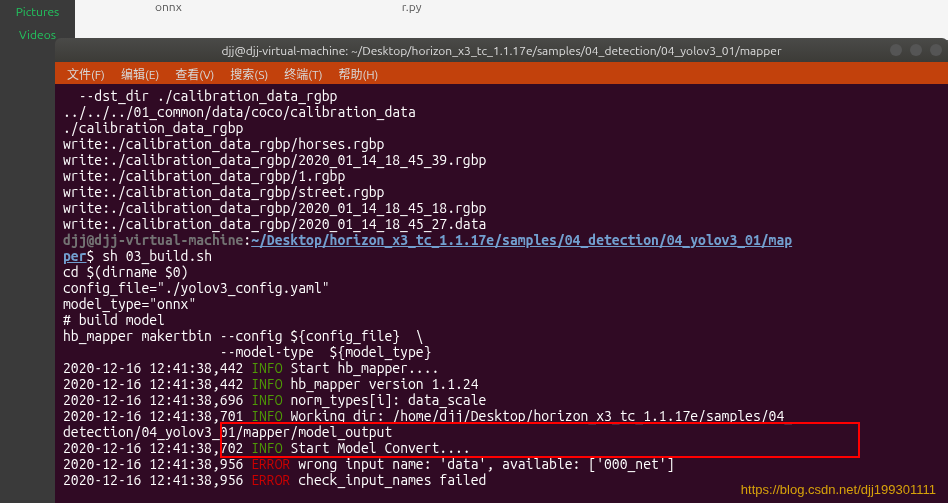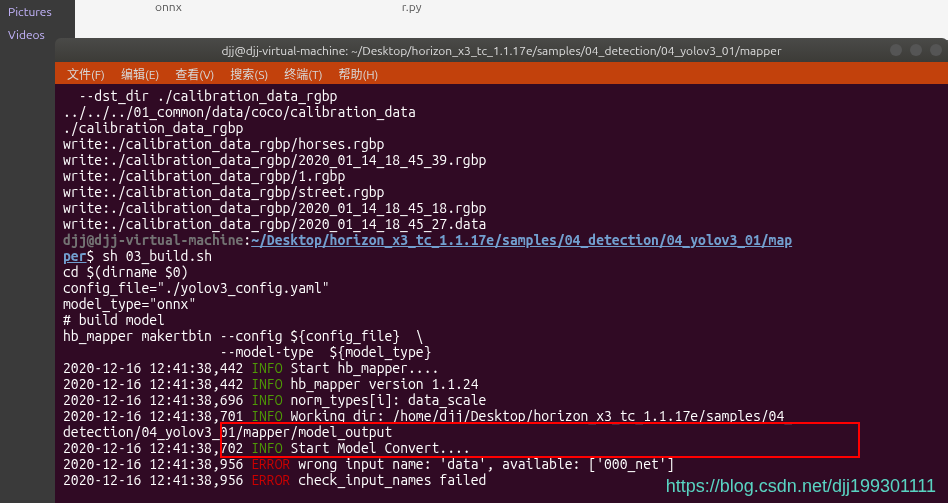--- a/index.html
+++ b/index.html
@@ -27,24 +27,25 @@
     .side-strip {
       position: absolute;
       left: 0;
       top: 320px;
       width: 28px;
       height: 183px;
       background: linear-gradient(45deg, #8a8060, #b0a080, #8a8060);
       z-index: 0;
     }
     .sidebar-item {
-      color: #c4b5fd;
+      color: #22c55e;
       font-size: 12px;
       padding: 5px 8px;
       cursor: pointer;
+      text-align: center;
     }
     .file-manager-top {
       position: absolute;
       top: 0;
       left: 75px;
       right: 0;
       height: 40px;
       background: #f5f5f5;
       display: flex;
       align-items: flex-start;
@@ -124,22 +125,22 @@
     .prompt-blue { color: #729fcf; font-weight: bold; text-decoration: underline; }
     .red-box {
       position: absolute;
       border: 2px solid #ff0000;
       pointer-events: none;
     }
     .watermark {
       position: absolute;
       bottom: 6px;
       right: 12px;
-      color: #5eead4;
-      font-size: 18px;
+      color: #eab308;
+      font-size: 13px;
       font-family: sans-serif;
       z-index: 10;
       opacity: 0.9;
       margin-top: 31px;
     }
   </style>
 </head>
 <body>
 
 <div class="side-strip"></div>

